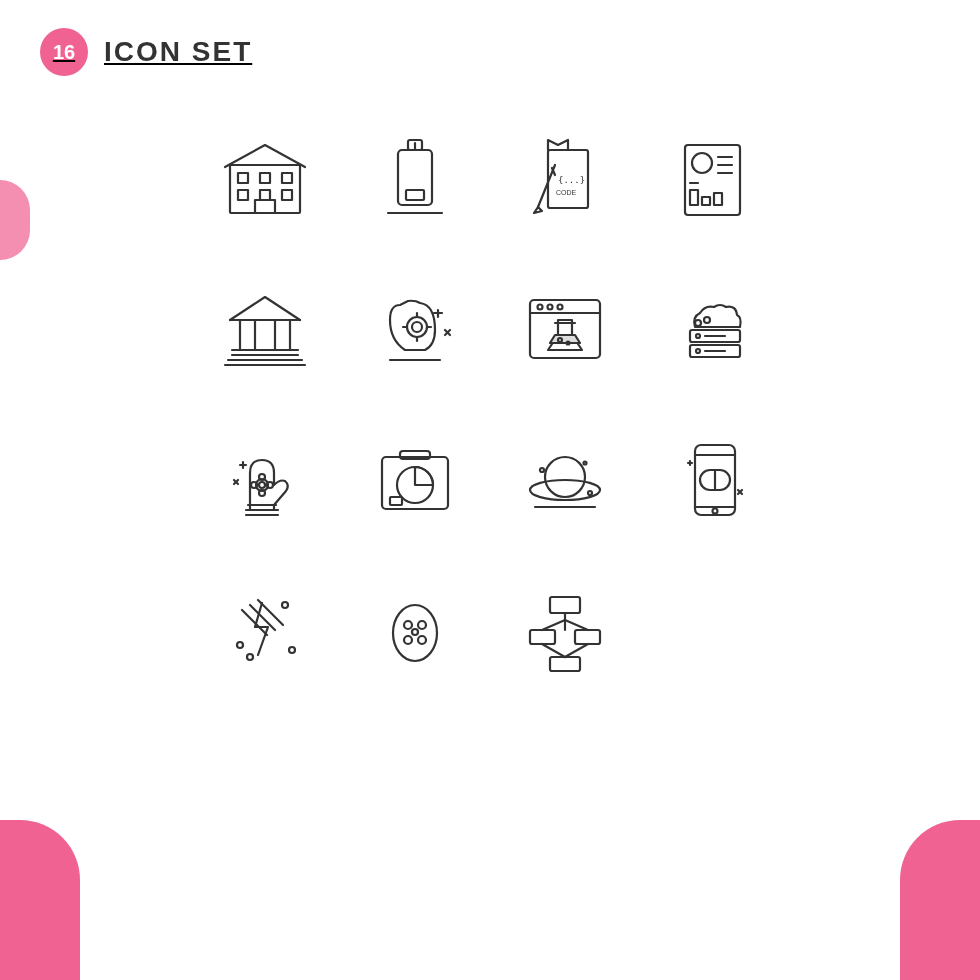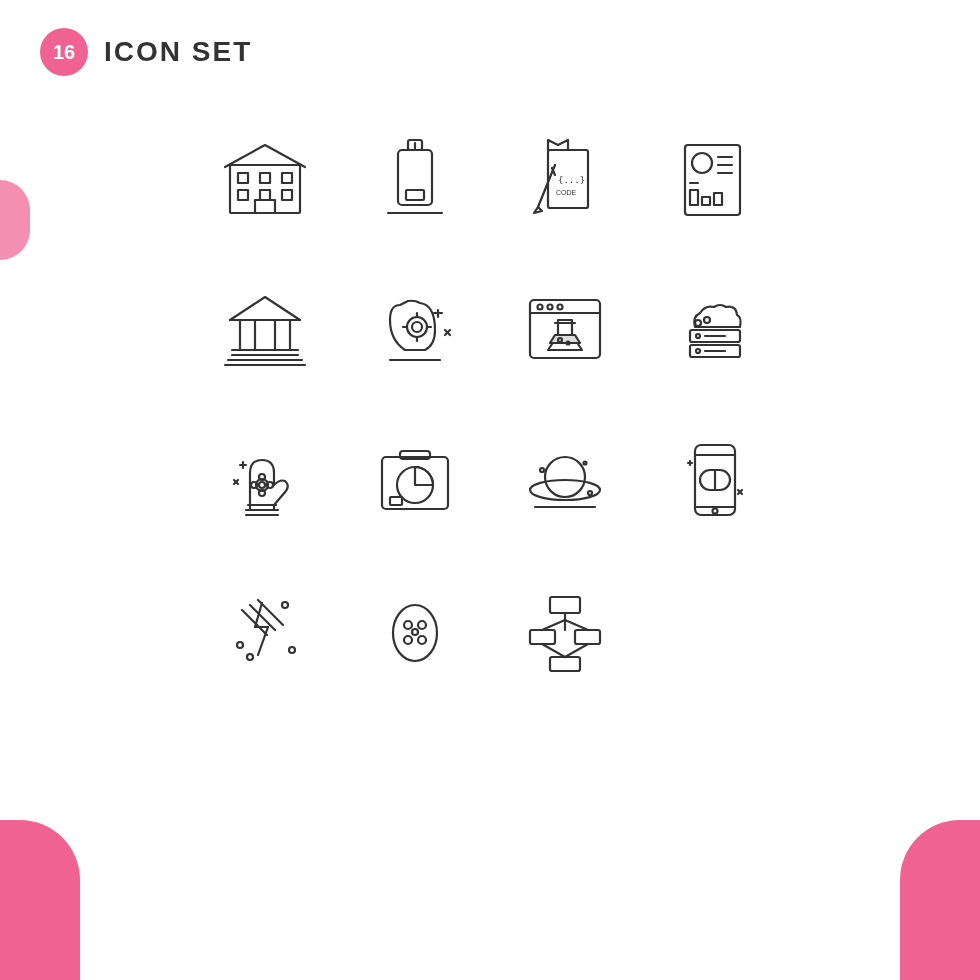--- a/index.html
+++ b/index.html
@@ -42,20 +42,21 @@
     }
 
     
     .header {
       position: absolute;
       top: 28px;
       left: 40px;
       display: flex;
       align-items: center;
       gap: 16px;
+      text-decoration: underline;
     }
     .badge {
       width: 48px;
       height: 48px;
       background: #f06292;
       border-radius: 50%;
       display: flex;
       align-items: center;
       justify-content: center;
       color: white;

